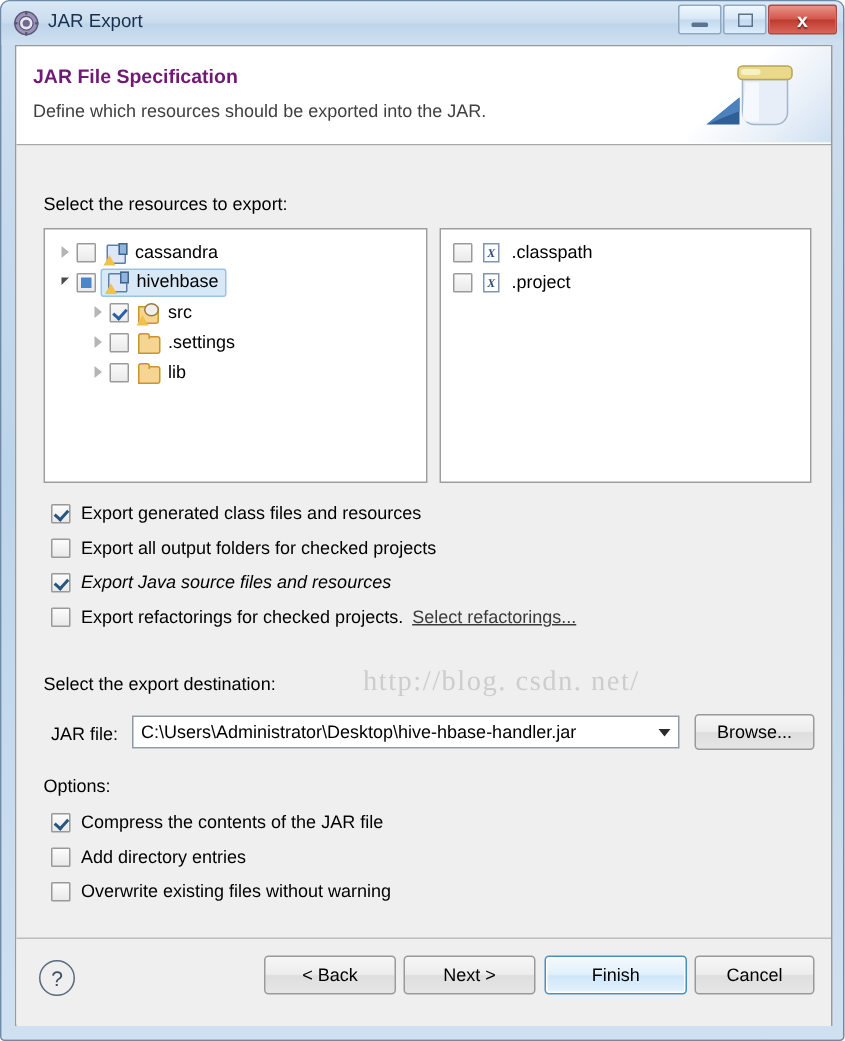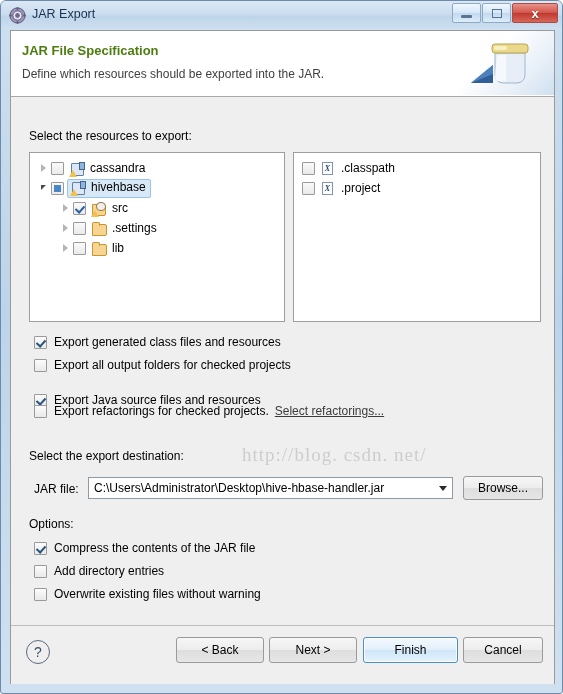--- a/index.html
+++ b/index.html
@@ -110,21 +110,21 @@
     height: 65px;
     background: #ffffff;
     border-bottom: 1px solid #a8a8a8;
     overflow: hidden;
   }
   .banner-title {
     position: absolute;
     left: 11px; top: 12px;
     font-size: 13px;
     font-weight: bold;
-    color: #4d7c0f;
+    color: #701a75;
   }
   .banner-sub {
     position: absolute;
     left: 11px; top: 36px;
     font-size: 12px;
     color: #404040;
   }
   .banner-art {
     position: absolute;
     right: 0; top: 0;
@@ -581,21 +581,21 @@
       <div class="opt-row" style="top:238px;">
         <span class="opt-cb checked"></span>
         <span>Export generated class files and resources</span>
       </div>
 
       <div class="opt-row" style="top:261px;">
         <span class="opt-cb"></span>
         <span>Export all output folders for checked projects</span>
       </div>
 
-      <div class="opt-row" style="top:296px;">
+      <div class="opt-row" style="top:284px;font-style:italic;">
         <span class="opt-cb checked"></span>
         <span>Export Java source files and resources</span>
       </div>
 
       <div class="opt-row" style="top:307px;">
         <span class="opt-cb"></span>
         <span>Export refactorings for checked projects.</span>
         <span class="linkish">Select refactorings...</span>
       </div>
 

